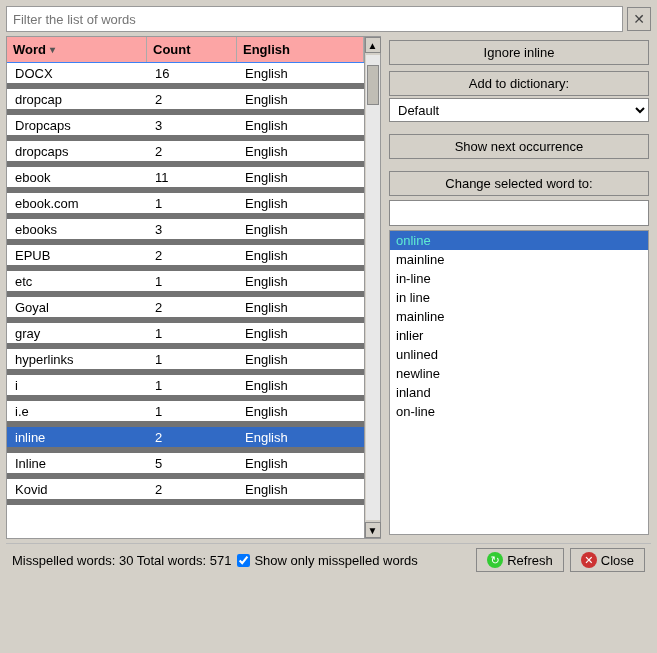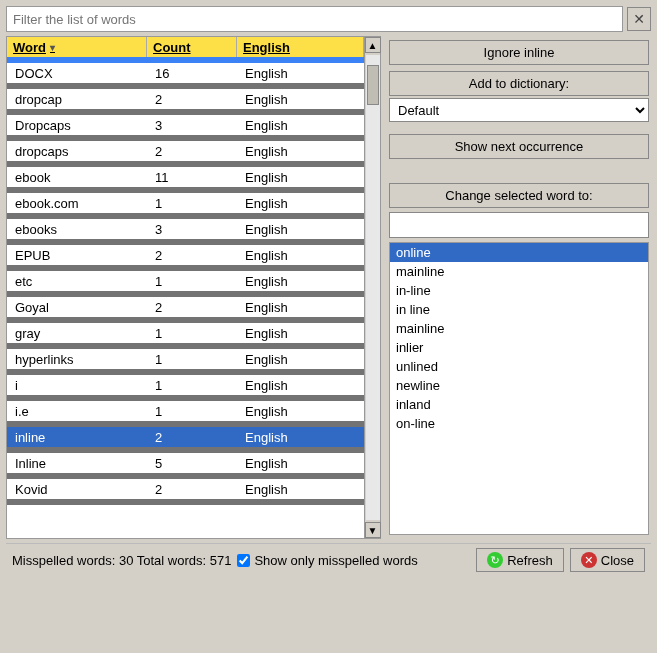--- a/index.html
+++ b/index.html
@@ -55,25 +55,24 @@
     }
     .left-panel {
       width: 375px;
       display: flex;
       flex-direction: column;
       background: #fff;
       border: 1px solid #999;
     }
     .table-header {
       display: flex;
-      background: #fde047;
-      border-bottom: 6px solid #3b82f6;
+      background: #fca5a5;
+      border-bottom: 1px solid #3b82f6;
       height: 26px;
       align-items: center;
-      text-decoration: underline;
     }
     .th {
       display: flex;
       align-items: center;
       padding: 0 6px;
       font-weight: bold;
       font-size: 13px;
       border-right: 1px solid #aaa;
       height: 100%;
     }
@@ -146,21 +145,21 @@
       background: #fff;
       overflow-y: auto;
     }
     .suggestion-item {
       padding: 2px 6px;
       font-size: 13px;
       cursor: pointer;
     }
     .suggestion-item.selected {
       background: #316ac5;
-      color: #ffffff;
+      color: #5eead4;
     }
     .scroll-btn {
       width: 16px;
       height: 16px;
       background: #d4d0c8;
       border: 1px solid #888;
       display: flex;
       align-items: center;
       justify-content: center;
       cursor: pointer;
@@ -247,21 +246,21 @@
       display: flex;
       align-items: center;
       justify-content: center;
       color: #fff;
       font-size: 11px;
     }
     .right-panel-inner {
       display: flex;
       flex-direction: column;
       flex: 1;
-      gap: 16px;
+      gap: 4px;
     }
     .spacer { flex: 1; }
   </style>
 </head>
 <body>
 
 <div class="main-container">
 
   <div class="filter-row">
     <input class="filter-input" type="text" placeholder="Filter the list of words" style="">

